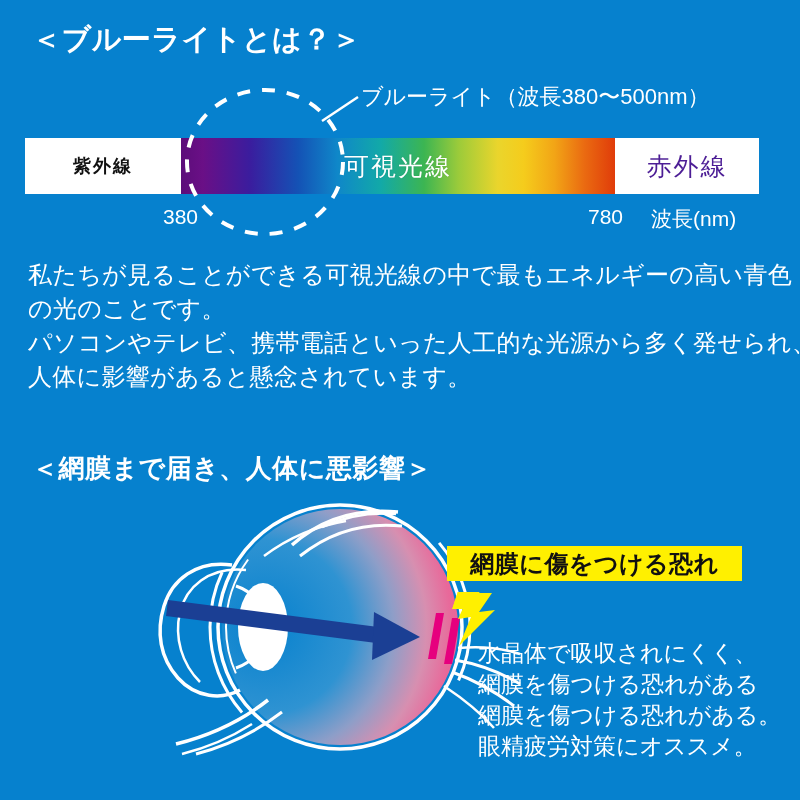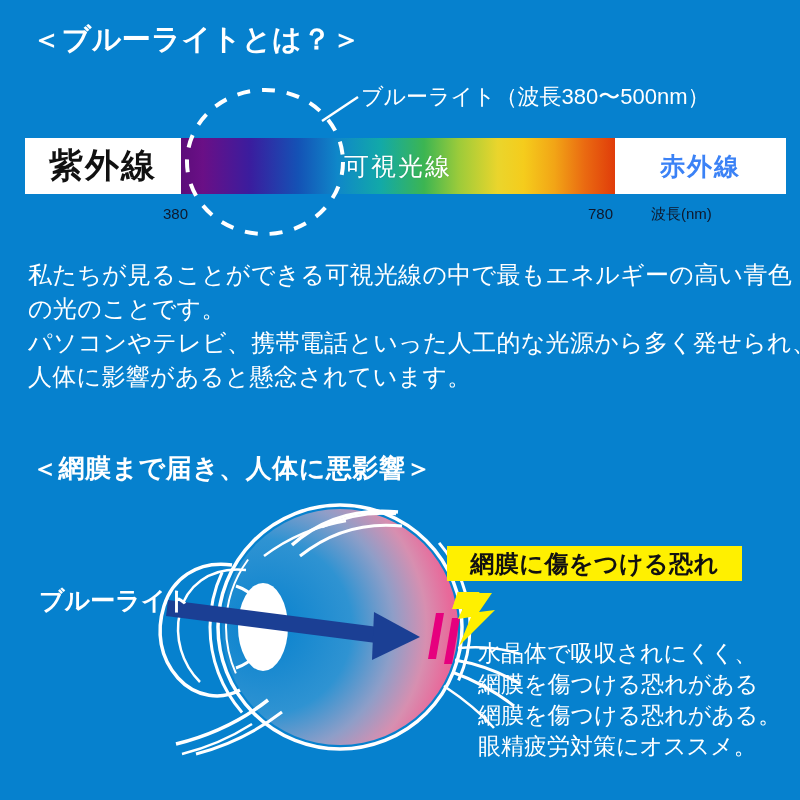--- a/index.html
+++ b/index.html
@@ -55,21 +55,21 @@
     display: flex;
     align-items: center;
     justify-content: center;
     box-sizing: border-box;
   }
   #seg-uv {
     left: 0;
     width: 156px;
     background: #ffffff;
     color: #111111;
-    font-size: 34px;
+    font-size: 18px;
     font-weight: bold;
     letter-spacing: 2px;
   }
   #seg-visible {
     left: 156px;
     width: 434px;
     background: linear-gradient(to right,
         #5c0d7a 0%,
         #6a0f86 5%,
         #3a1d9e 16%,
@@ -86,33 +86,33 @@
   }
   #seg-visible-label {
     color: #ffffff;
     font-size: 25px;
     font-weight: normal;
     letter-spacing: 2px;
     text-shadow: 0 0 2px rgba(0,0,0,0.12);
   }
   #seg-ir {
     left: 590px;
-    width: 171px;
+    width: 144px;
     background: #ffffff;
-    color: #3b82f6;
+    color: #4c1d95;
     font-size: 25px;
-    font-weight: bold;
+    font-weight: normal;
     letter-spacing: 2px;
   }
 
   
   .spec-note {
     position: absolute;
-    font-size: 15px;
-    color: #0f172a;
+    font-size: 21px;
+    color: #ffffff;
     white-space: nowrap;
   }
   #tick-380 { left: 163px; top: 205px; }
   #tick-780 { left: 588px; top: 205px; }
   #axis-unit { left: 651px; top: 205px; }
   #bluelight-callout {
     position: absolute;
     left: 361px;
     top: 82px;
     font-size: 22px;
@@ -282,21 +282,20 @@
     </g>
 
     <g>
       <path d="M 436 613 L 444 613 L 436 659 L 428 659 Z" fill="#e6007e"></path>
       <path d="M 452 618 L 460 618 L 452 664 L 444 664 Z" fill="#e6007e"></path>
     </g>
 
     <path d="M 470 593 L 492 593 L 479 612 L 495 610 L 459 646 L 471 617 L 458 619 Z" fill="#fff000"></path>
   </svg>
 
-  <div id="bluelight-arrow-label">ブルーライト</div>
 
   <div id="retina-badge-tail"></div>
   <div id="retina-badge">
     <span id="retina-badge-label">網膜に傷をつける恐れ</span>
   </div>
 
   <div id="cut-text">
     <div>水晶体で吸収されにくく、</div>
     <div>網膜を傷つける恐れがある</div>
     <div>網膜を傷つける恐れがある。</div>

